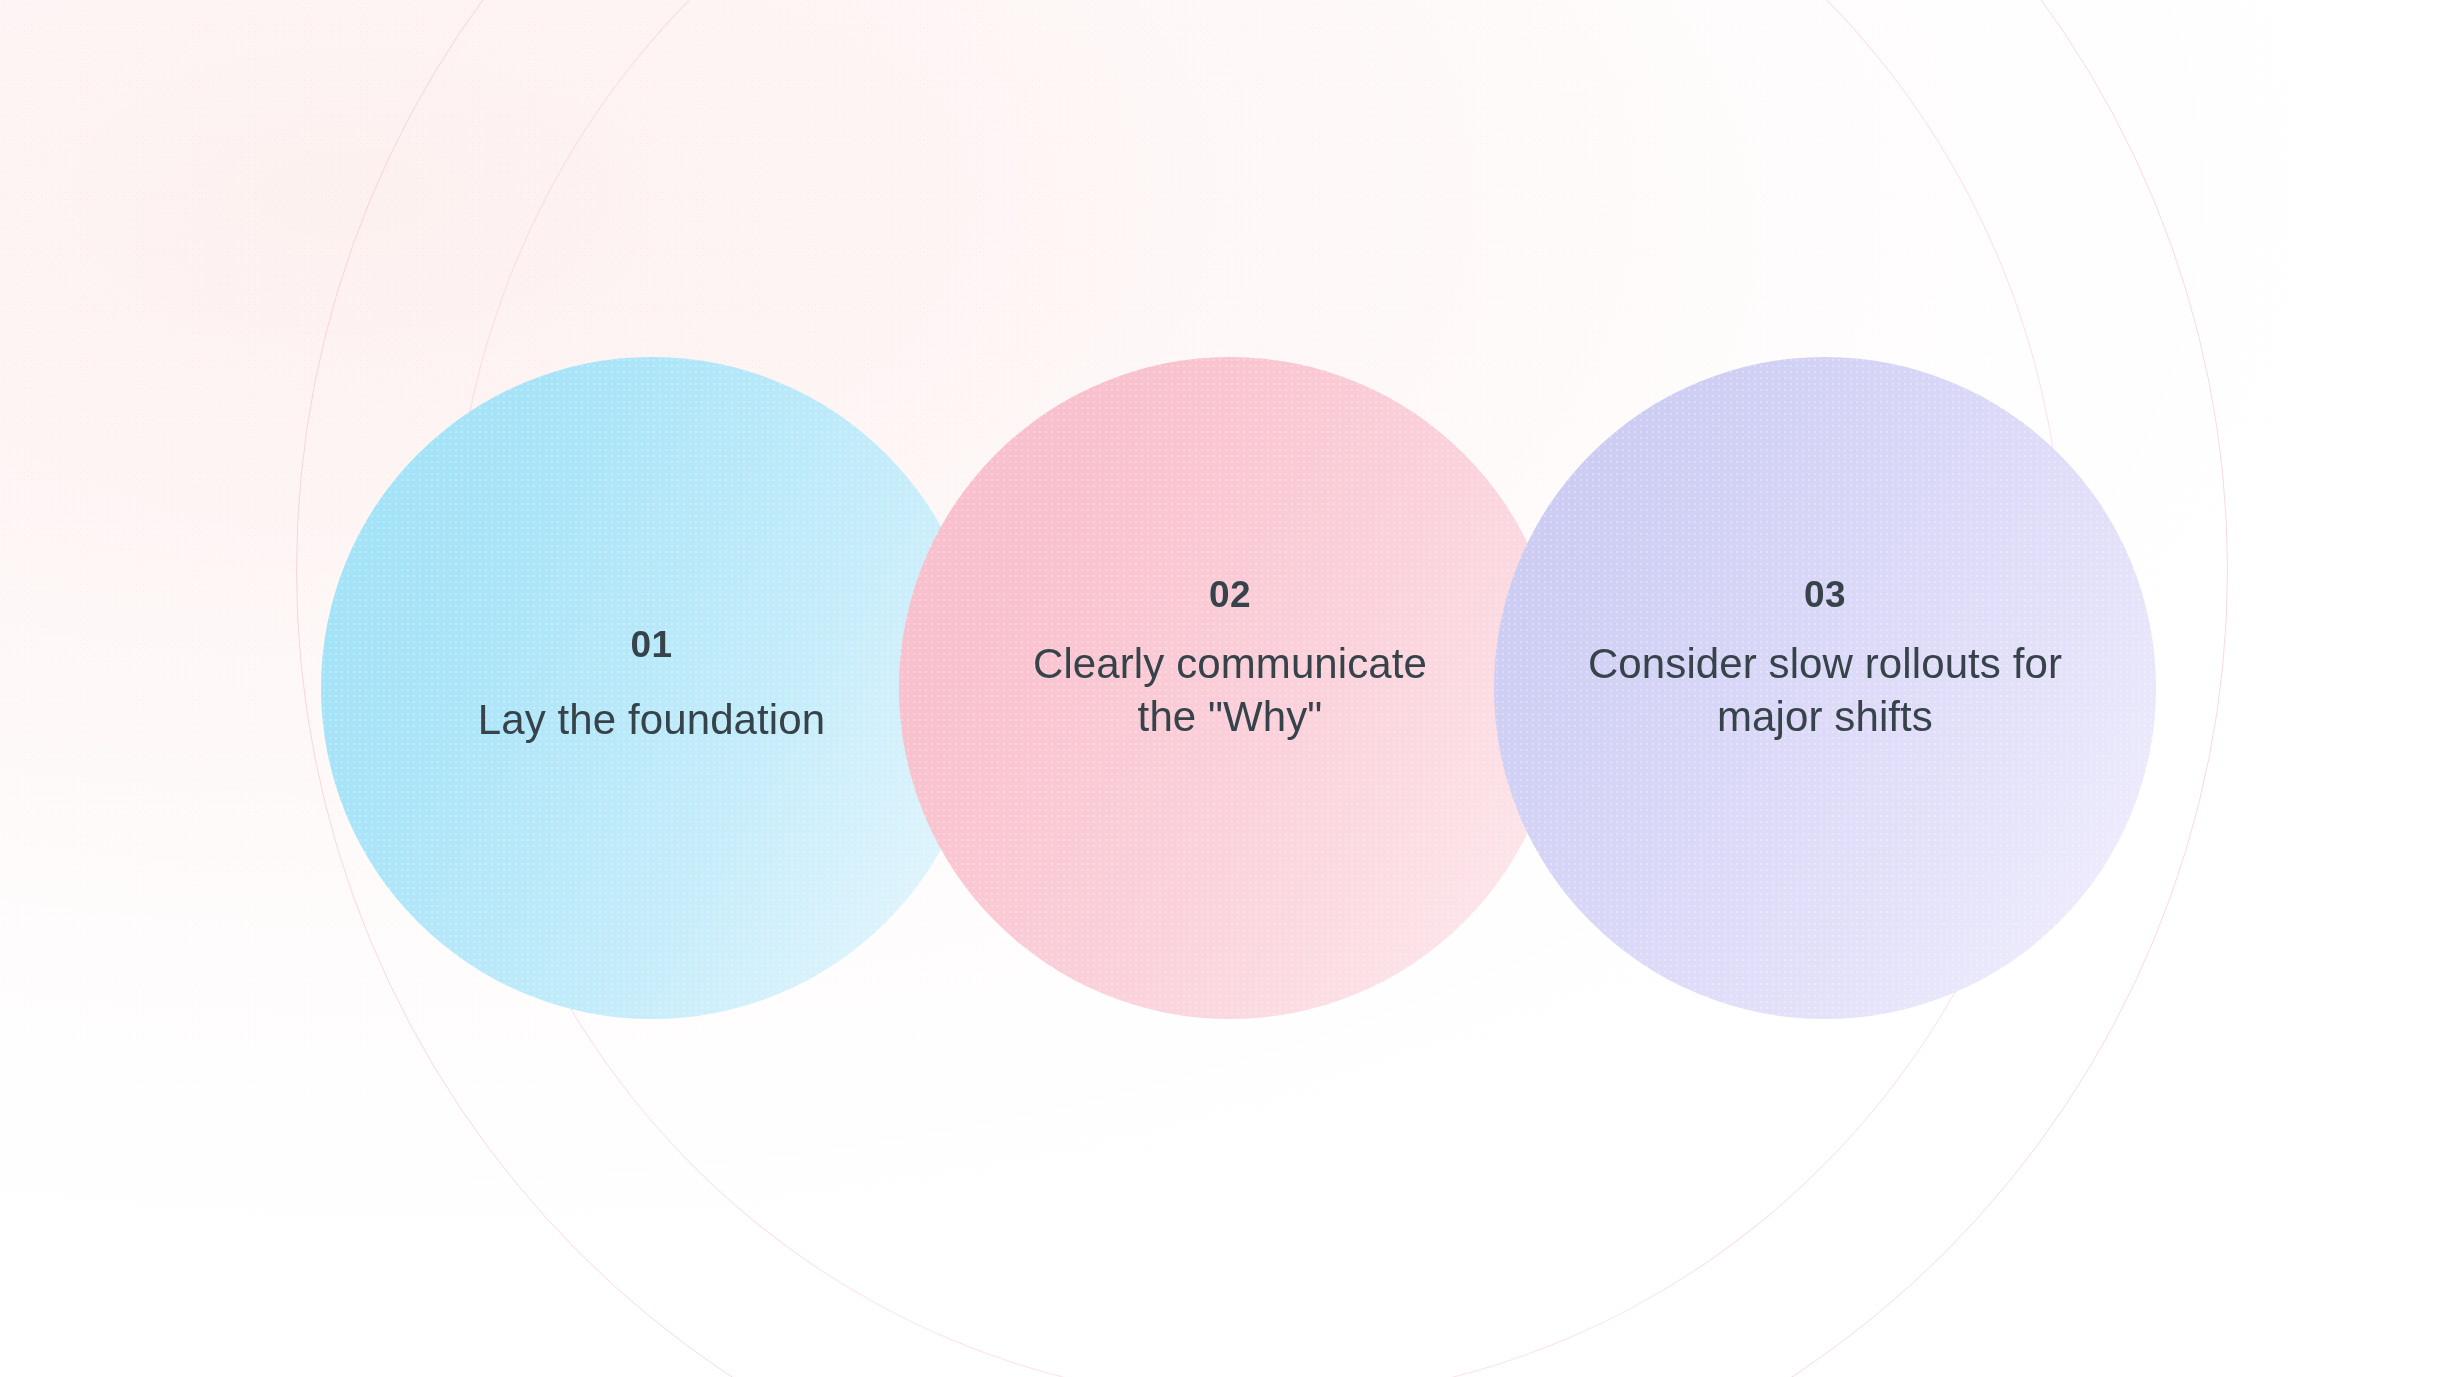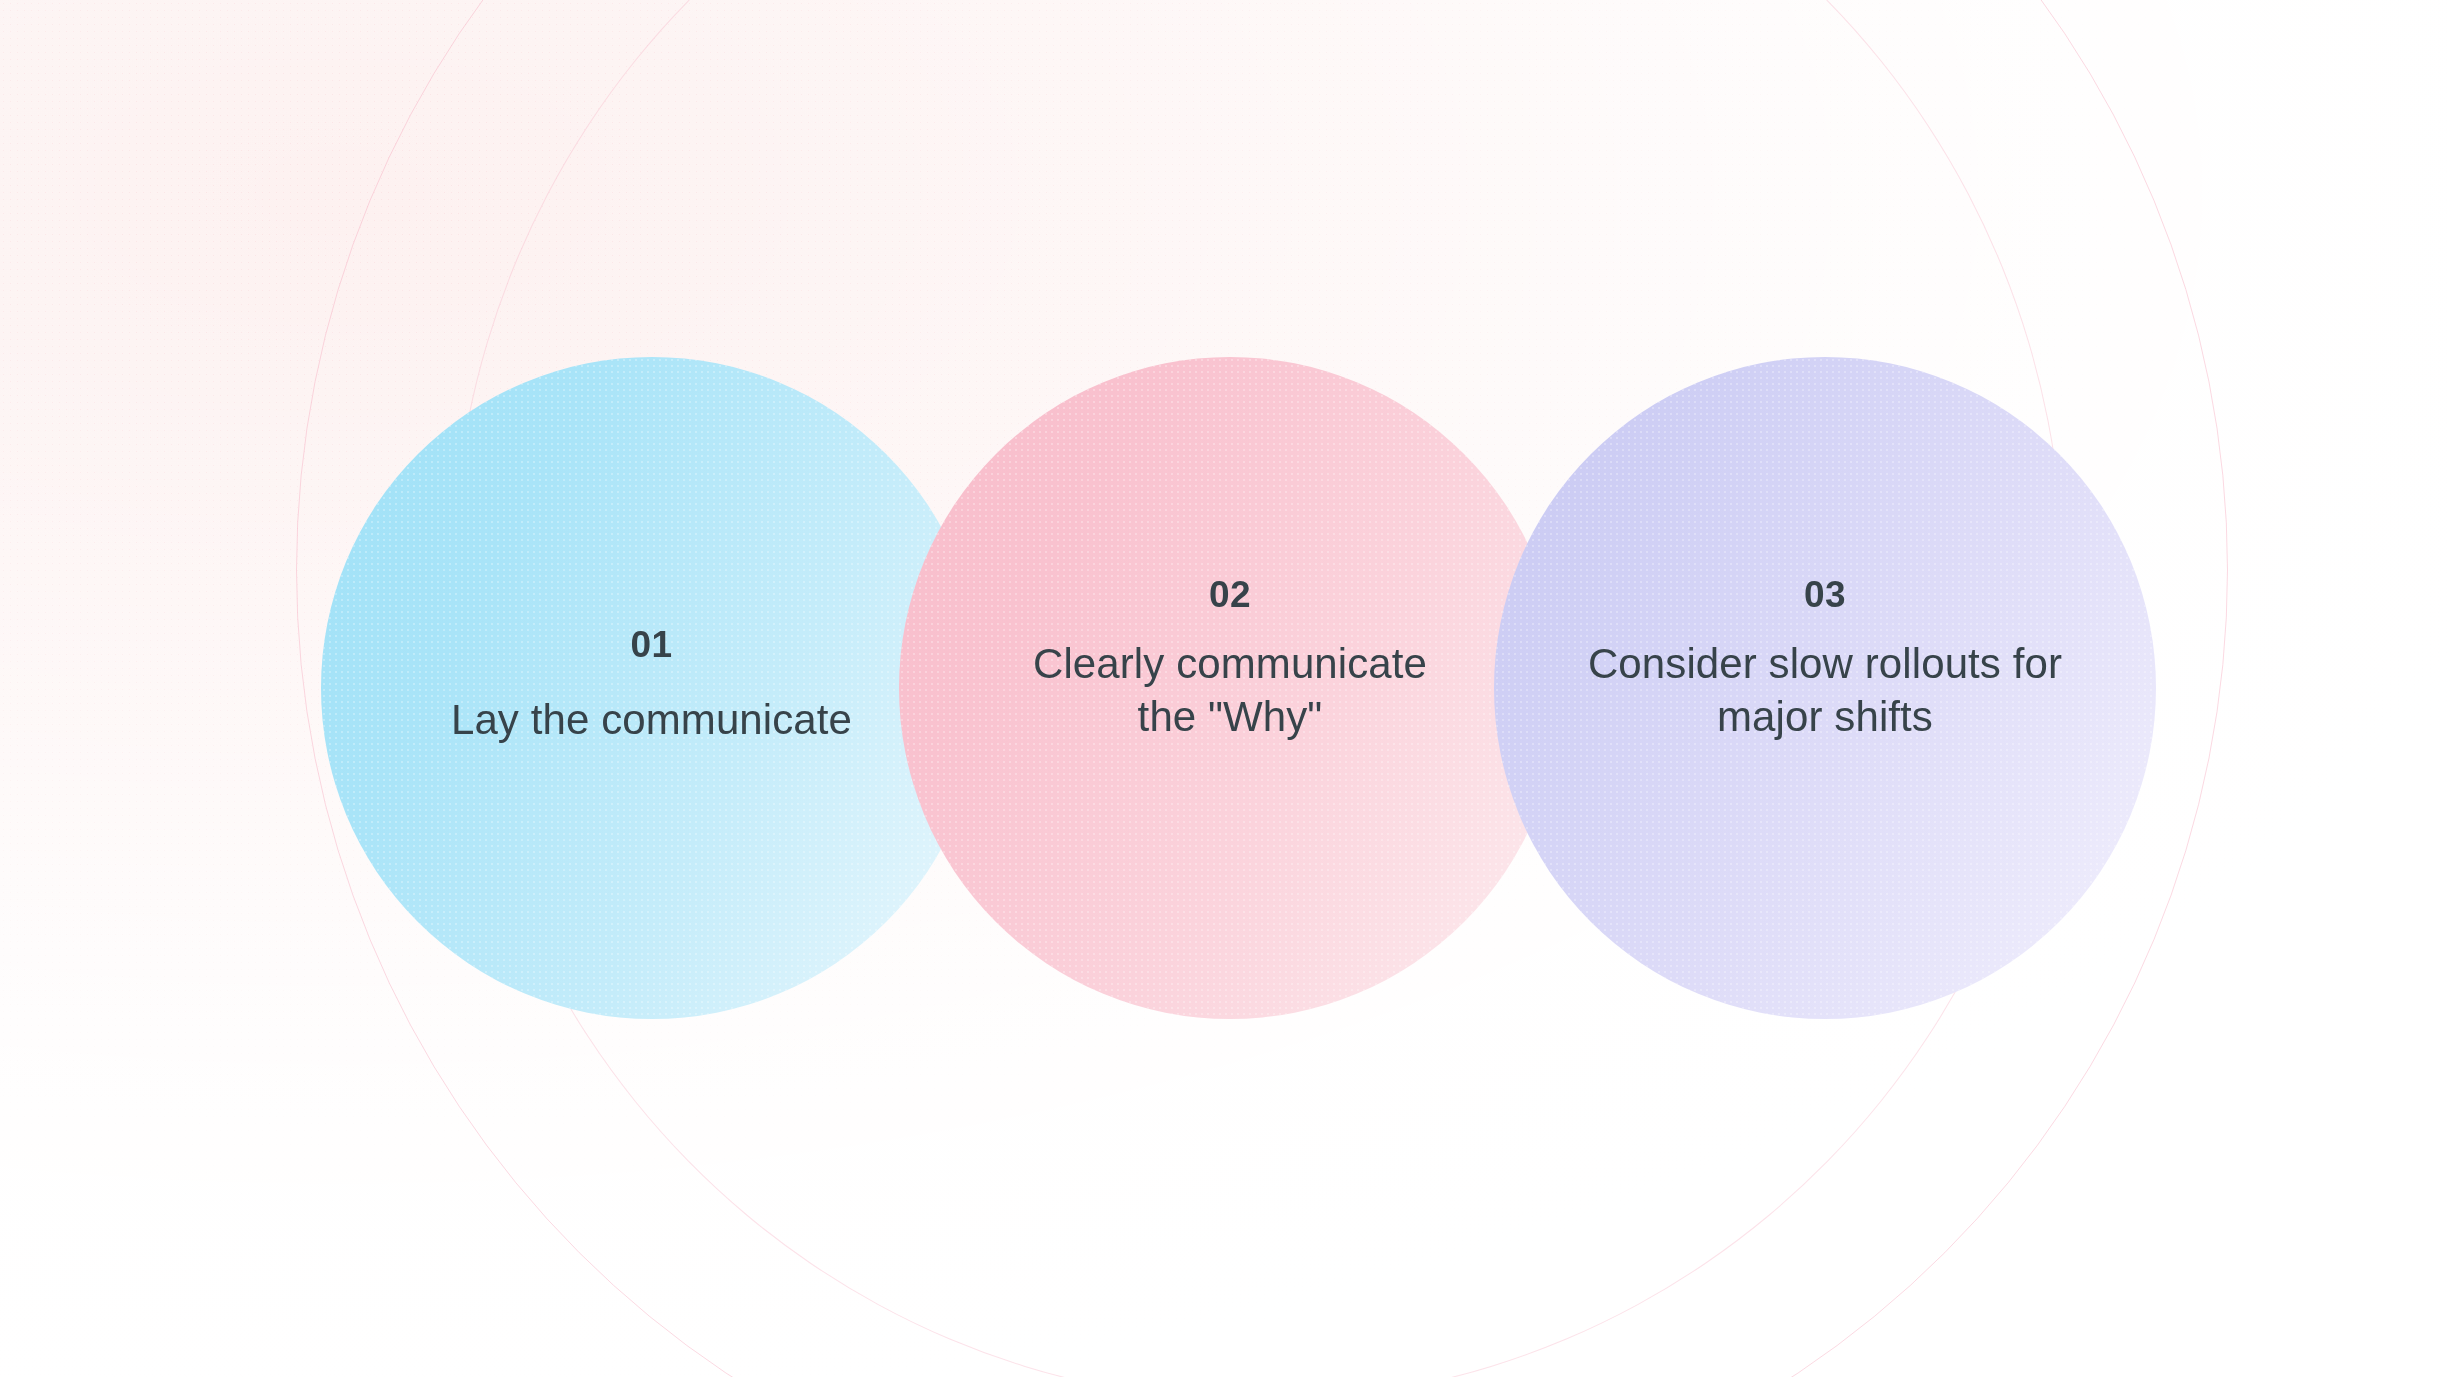--- a/index.html
+++ b/index.html
@@ -129,21 +129,21 @@
   <div id="dot-texture"></div>
   <div id="dot-texture-fade"></div>
 
   <div class="bg-arc" id="bg-arc-outer"></div>
   <div class="bg-arc" id="bg-arc-inner"></div>
 
   <div class="venn-circle" id="circle-1">
     <div class="circle-texture"></div>
     <div class="circle-content">
       <div class="circle-number">01</div>
-      <div class="circle-label">Lay the communicate</div>
+      <div class="circle-label">Lay the foundation</div>
     </div>
   </div>
 
   <div class="venn-circle" id="circle-2">
     <div class="circle-texture"></div>
     <div class="circle-content">
       <div class="circle-number">02</div>
       <div class="circle-label">Clearly communicate the "Why"</div>
     </div>
   </div>

